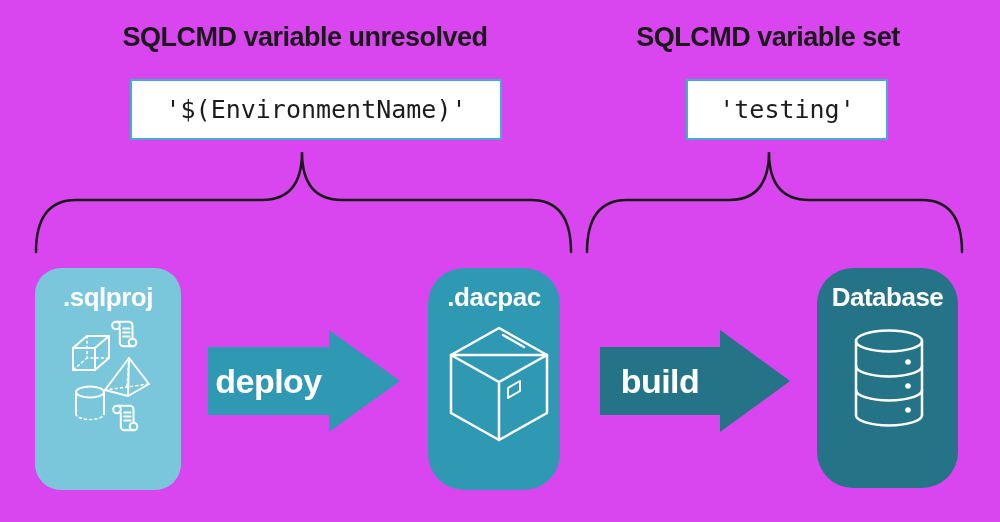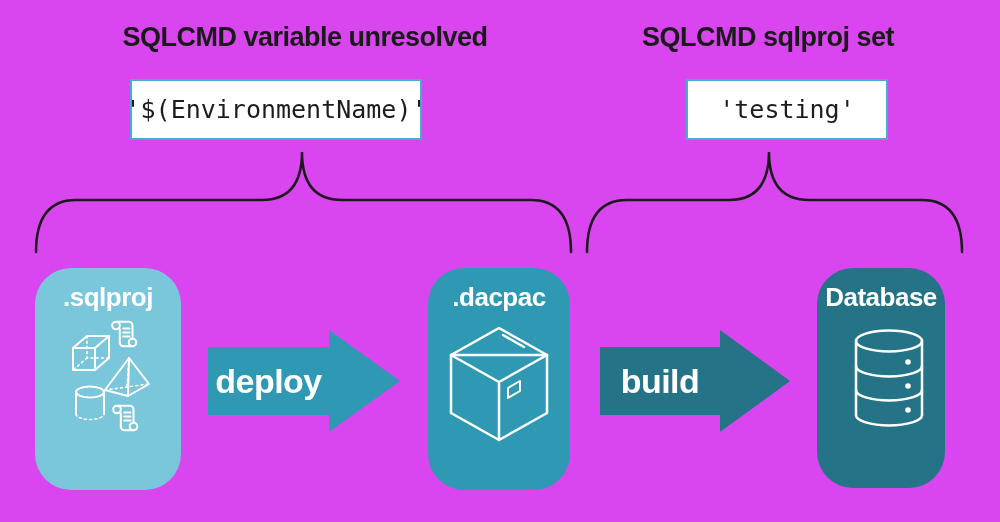--- a/index.html
+++ b/index.html
@@ -15,32 +15,32 @@
   #heading-unresolved { left:55px;  width:500px; }
   #heading-set        { left:617px; width:302px; }
 
   .code-box {
     position:absolute; top:79px; height:61px;
     border:2.5px solid #41AECB; background:#ffffff;
     display:flex; align-items:center; justify-content:center;
     font-family:"DejaVu Sans Mono", monospace; font-size:25px; color:#1c1c1c;
     white-space:pre;
   }
-  #code-unresolved { left:130px; width:292px; }
+  #code-unresolved { left:130px; width:372px; }
   #code-set        { left:686px; width:202px; }
 
   .brace { position:absolute; top:146px; }
   #brace-left  { left:30px;  }
   #brace-right { left:581px; }
   .brace path { fill:none; stroke:#1a1a1a; stroke-width:2.5; stroke-linecap:round; }
 
   .card { position:absolute; top:268px; height:222px; border-radius:36px; }
-  #card-sqlproj  { left:35px;  width:146px; }
-  #card-dacpac   { left:428px; width:142px; }
-  #card-database { left:817px; width:128px; height:220px; }
+  #card-sqlproj  { left:35px;  width:146px;border-radius:26px; }
+  #card-dacpac   { left:428px; width:132px; }
+  #card-database { left:817px; width:141px; height:220px; }
   .card-label {
     position:absolute; top:14px; left:0; width:100%; text-align:center;
     color:#ffffff; font-weight:700; font-size:26px; letter-spacing:-0.5px;
   }
   .card svg.icon { position:absolute; }
   #icons-sqlproj  { left:28px; top:52px; }
   #icon-dacpac    { left:16px; top:56px; }
   #icon-database  { left:32px; top:60px; }
 
   .wicon       { stroke:#ffffff; fill:none; stroke-width:2; stroke-linecap:round; stroke-linejoin:round; }
@@ -58,21 +58,21 @@
   }
   #label-build  { left:208px; width:121px; }
   #label-deploy { left:600px; width:120px; }
 </style>
 </head>
 <body>
 
 <div id="canvas">
 
   <div class="heading" id="heading-unresolved">SQLCMD variable unresolved</div>
-  <div class="heading" id="heading-set">SQLCMD sqlproj set</div>
+  <div class="heading" id="heading-set">SQLCMD variable set</div>
 
   <div class="code-box" id="code-unresolved">
     <span>'$(EnvironmentName)'</span>
   </div>
   <div class="code-box" id="code-set">
     <span>'testing'</span>
   </div>
 
   <svg class="brace" id="brace-left" width="545" height="112" viewBox="0 0 545 112">
     <path d="M6,106 Q6,54 46,54 H232 Q272,54 272,6 Q272,54 312,54 H501 Q541,54 541,106"></path>

